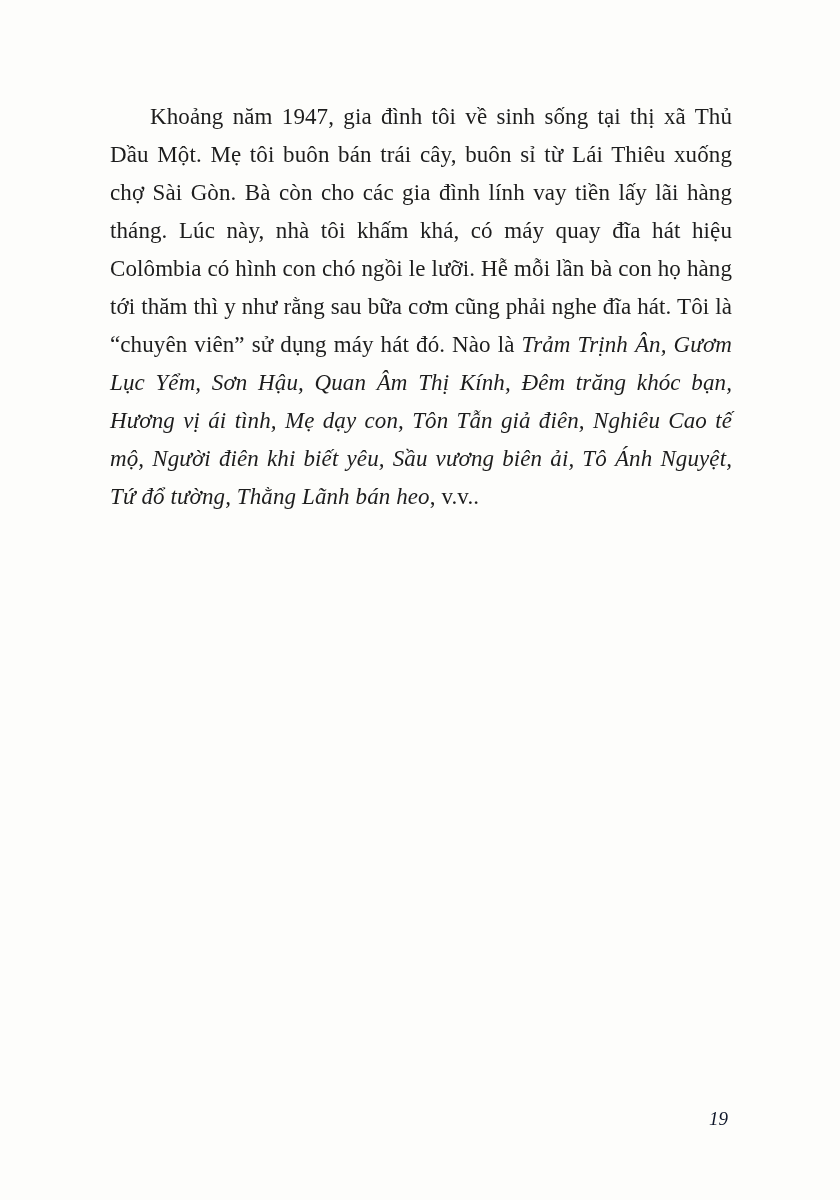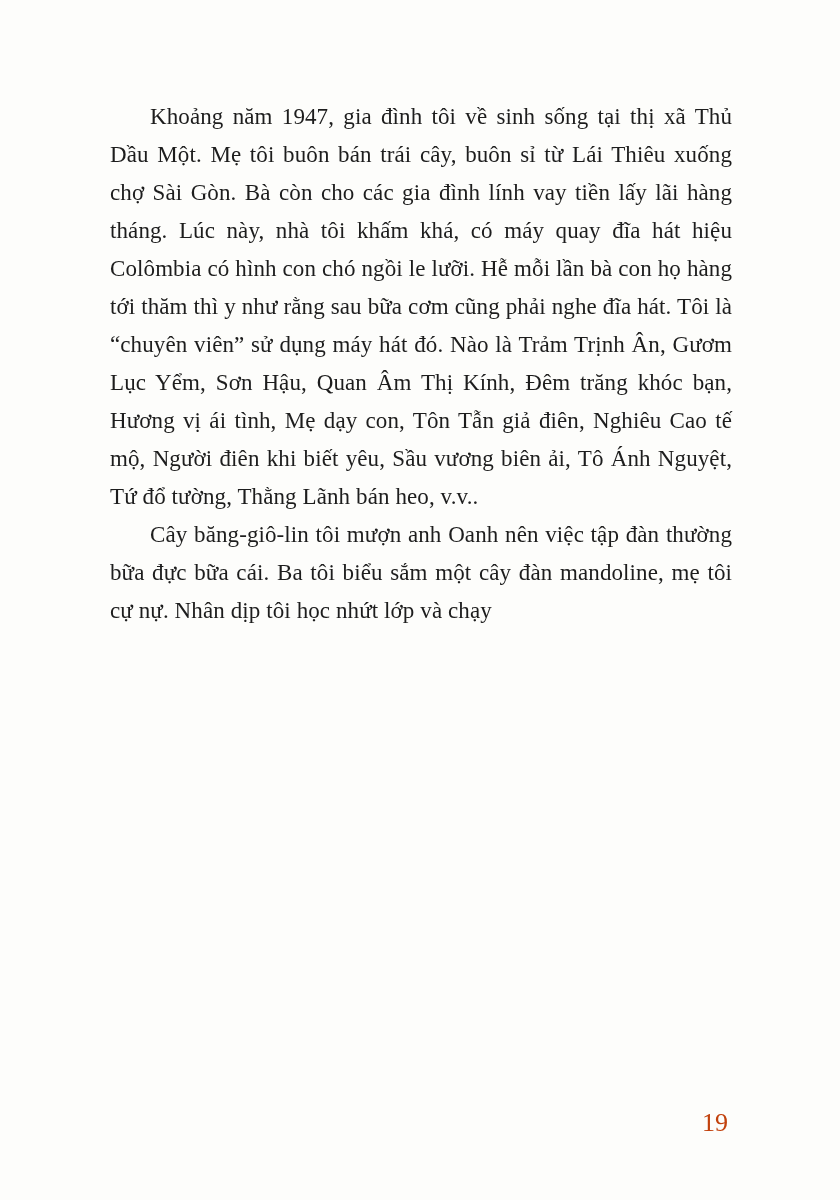--- a/index.html
+++ b/index.html
@@ -25,31 +25,32 @@
     line-height: 38px;
     text-align: justify;
     letter-spacing: 0.1px;
   }
   .text-block p {
     margin: 0;
     padding: 0;
     text-indent: 40px;
   }
   .italic {
+    font-style: italic;
   }
   .page-number {
     position: absolute;
     right: 112px;
     top: 1108px;
-    font-size: 26px;
-    color: #c2410c;
+    font-size: 19px;
+    font-style: italic;
+    color: #0f172a;
   }
 </style>
 </head>
 <body>
 
 <div class="page">
   <div class="text-block" id="text-block">
       <p><span>Khoảng năm 1947, gia đình tôi về sinh sống tại thị xã Thủ Dầu Một. Mẹ tôi buôn bán trái cây, buôn sỉ từ Lái Thiêu xuống chợ Sài Gòn. Bà còn cho các gia đình lính vay tiền lấy lãi hàng tháng. Lúc này, nhà tôi khấm khá, có máy quay đĩa hát hiệu Colômbia có hình con chó ngồi le lưỡi. Hễ mỗi lần bà con họ hàng tới thăm thì y như rằng sau bữa cơm cũng phải nghe đĩa hát. Tôi là “chuyên viên” sử dụng máy hát đó. Nào là </span><span class="italic">Trảm Trịnh Ân, Gươm Lục Yểm, Sơn Hậu, Quan Âm Thị Kính, Đêm trăng khóc bạn, Hương vị ái tình, Mẹ dạy con, Tôn Tẫn giả điên, Nghiêu Cao tế mộ, Người điên khi biết yêu, Sầu vương biên ải, Tô Ánh Nguyệt, Tứ đổ tường, Thằng Lãnh bán heo</span><span>, v.v..</span></p>
-      <p><span>Cây băng-giô-lin tôi mượn anh Oanh nên việc tập đàn thường bữa đực bữa cái. Ba tôi biểu sắm một cây đàn mandoline, mẹ tôi cự nự. Nhân dịp tôi học nhứt lớp và chạy</span></p>
     </div>
   <div class="page-number">19</div>
 </div>
 
 </body></html>

